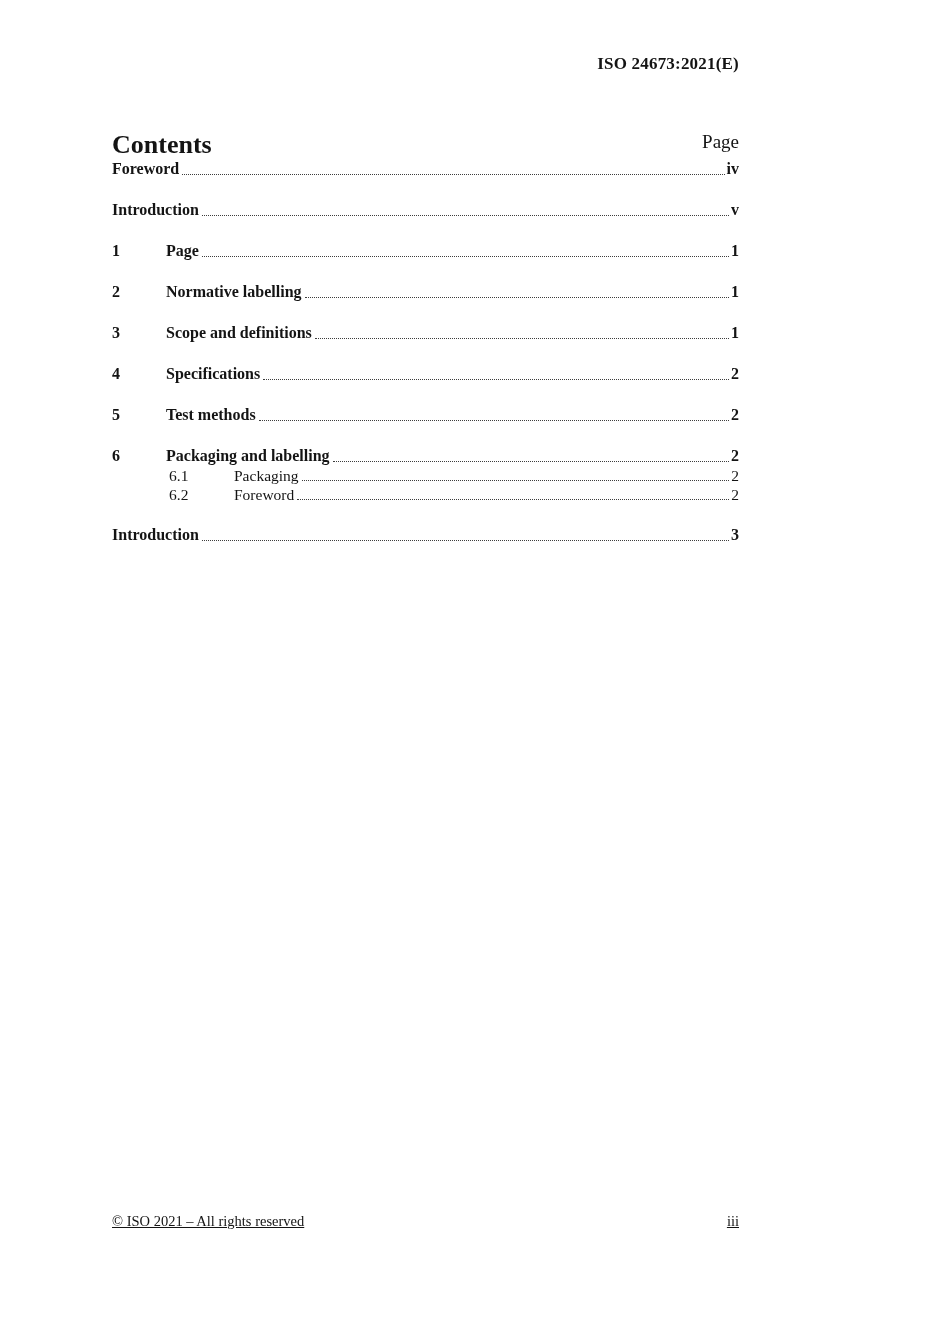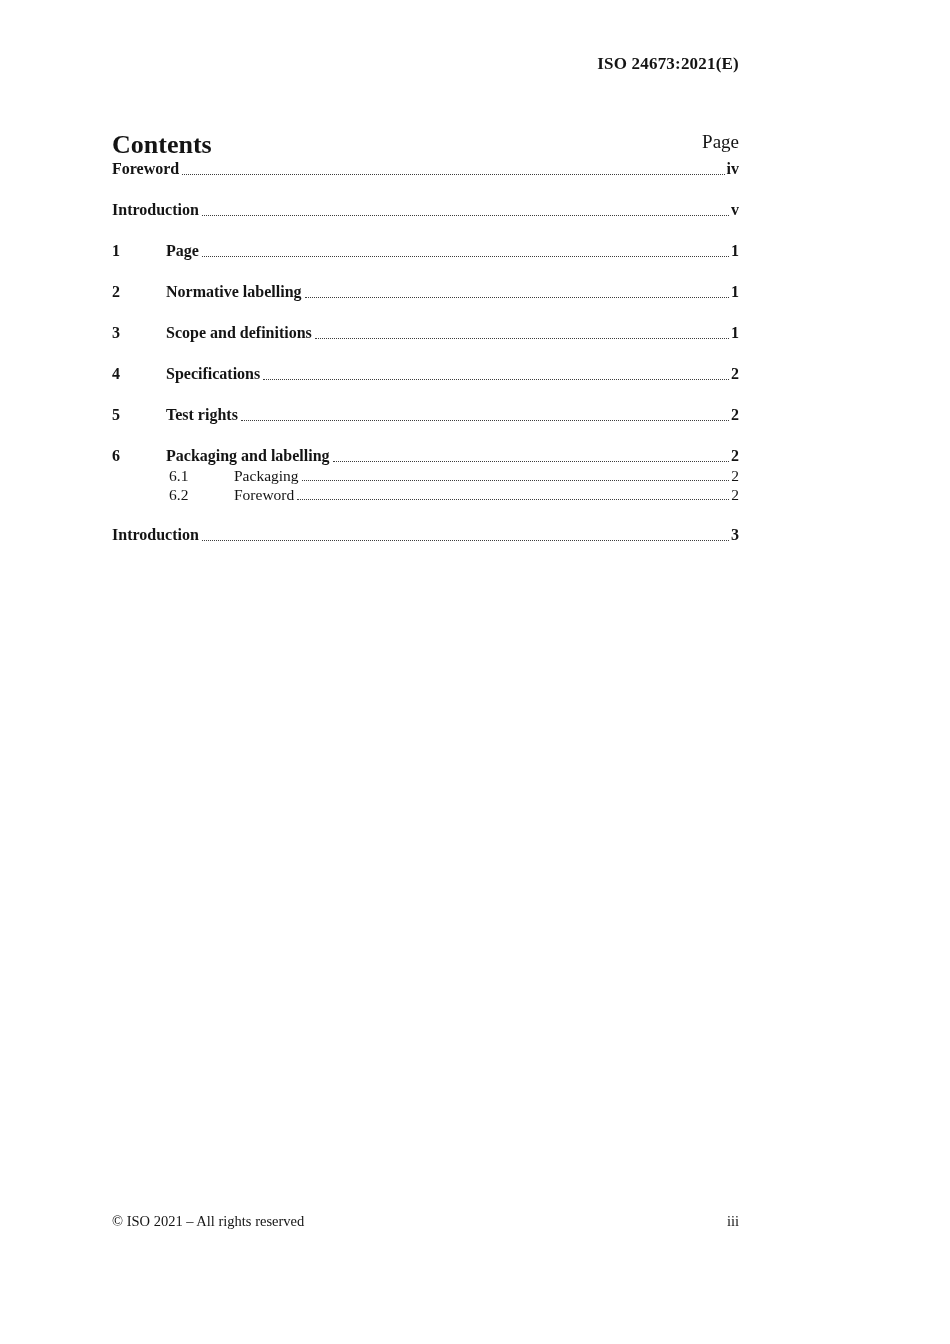--- a/index.html
+++ b/index.html
@@ -75,20 +75,21 @@
   .toc-page { white-space: nowrap; }
   .doc-footer {
     position: absolute;
     top: 1213px;
     left: 112px;
     right: 58px;
     display: flex;
     justify-content: space-between;
     align-items: flex-start;
     font-size: 14.5px;
+    text-decoration: underline;
   }
 </style>
 </head>
 <body>
 
 <div class="page">
 
   <div class="doc-header">ISO 24673:2021(E)</div>
 
   <main class="content">
@@ -128,21 +129,21 @@
           <span class="toc-page">1</span>
         </div>
         <div class="toc-row lvl1">
           <span class="num num1">4</span>
           <span class="toc-title">Specifications</span>
           <span class="leader"></span>
           <span class="toc-page">2</span>
         </div>
         <div class="toc-row lvl1">
           <span class="num num1">5</span>
-          <span class="toc-title">Test rights</span>
+          <span class="toc-title">Test methods</span>
           <span class="leader"></span>
           <span class="toc-page">2</span>
         </div>
         <div class="toc-row lvl1">
           <span class="num num1">6</span>
           <span class="toc-title">Packaging and labelling</span>
           <span class="leader"></span>
           <span class="toc-page">2</span>
         </div>
         <div class="toc-row lvl2">

